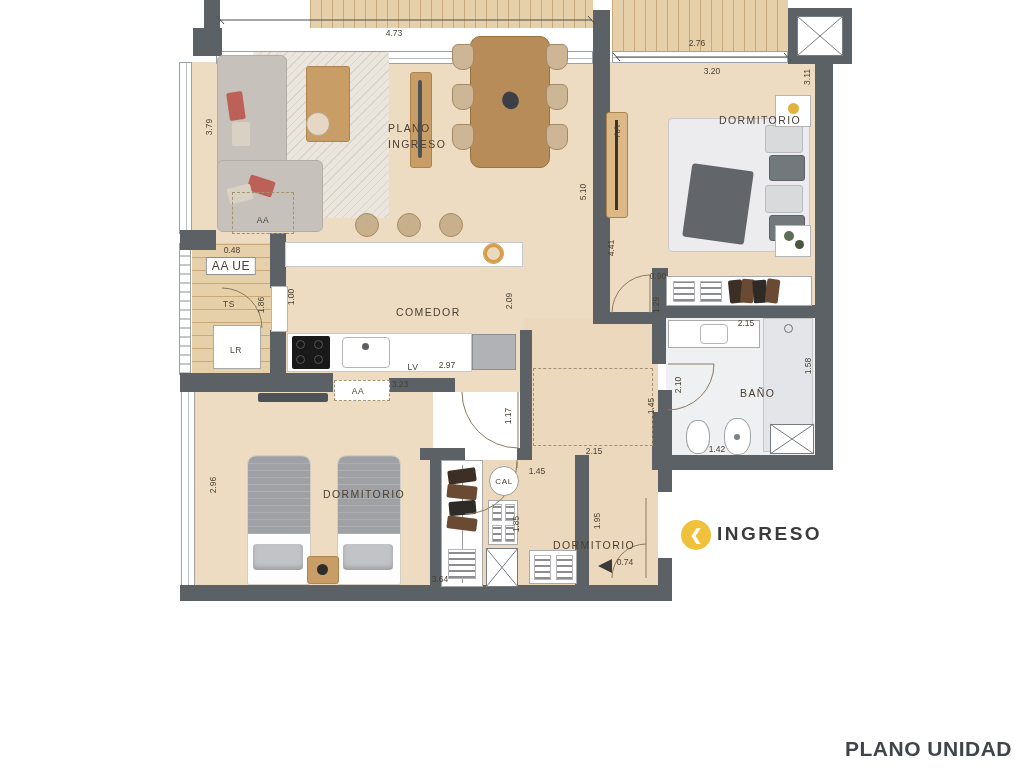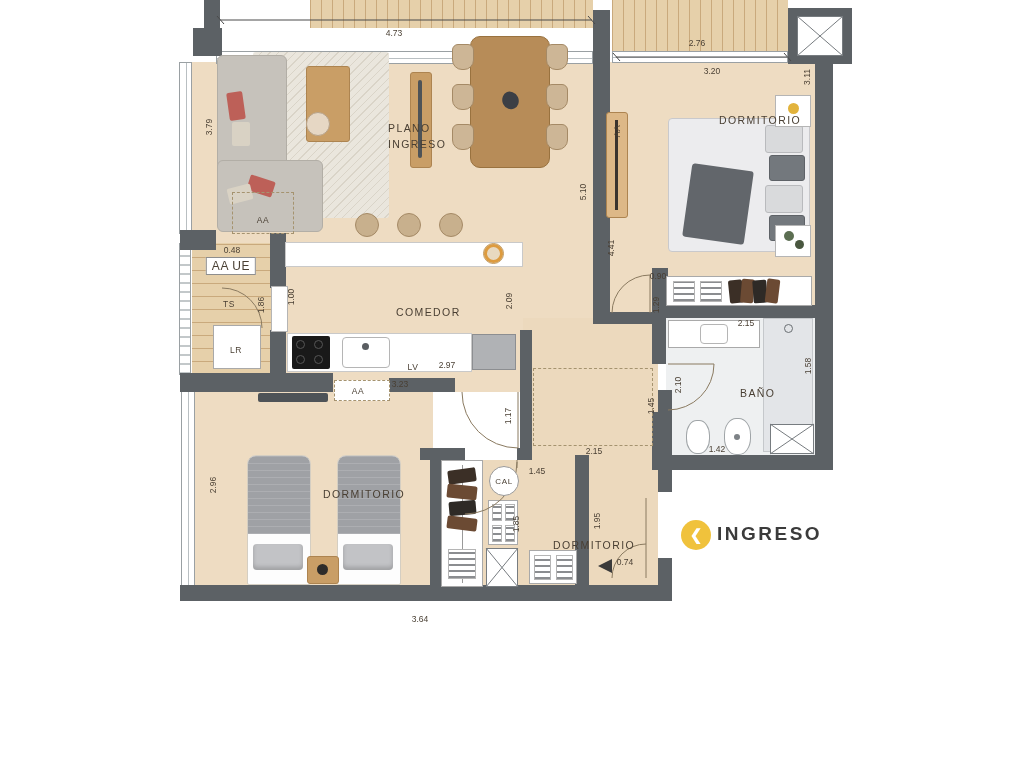--- a/index.html
+++ b/index.html
@@ -302,18 +302,19 @@
       <span class="dim" style="left: 400px; top: 384px; transform: translate(-50%, -50%);">3.23</span>
       <span class="dim" style="left: 508px; top: 416px; transform: translate(-50%, -50%) rotate(-90deg);">1.17</span>
       <span class="dim" style="left: 651px; top: 406px; transform: translate(-50%, -50%) rotate(-90deg);">1.45</span>
       <span class="dim" style="left: 717px; top: 449px; transform: translate(-50%, -50%);">1.42</span>
       <span class="dim" style="left: 594px; top: 451px; transform: translate(-50%, -50%);">2.15</span>
       <span class="dim" style="left: 537px; top: 471px; transform: translate(-50%, -50%);">1.45</span>
       <span class="dim" style="left: 213px; top: 485px; transform: translate(-50%, -50%) rotate(-90deg);">2.96</span>
       <span class="dim" style="left: 516px; top: 524px; transform: translate(-50%, -50%) rotate(-90deg);">1.85</span>
       <span class="dim" style="left: 597px; top: 521px; transform: translate(-50%, -50%) rotate(-90deg);">1.95</span>
       <span class="dim" style="left: 625px; top: 562px; transform: translate(-50%, -50%);">0.74</span>
-      <span class="dim" style="left: 420px; top: 579px; transform: translate(-50%, -50%); margin-top: 40px;">3.64</span>
+      <span class="dim" style="left: 440px; top: 579px; transform: translate(-50%, -50%);">3.64</span>
     </div>
 
   <div id="ingreso-icon">❮</div>
   <div id="ingreso-text">INGRESO</div>
+  <div id="plan-title">PLANO UNIDAD</div>
 </div>
 
 </body></html>

